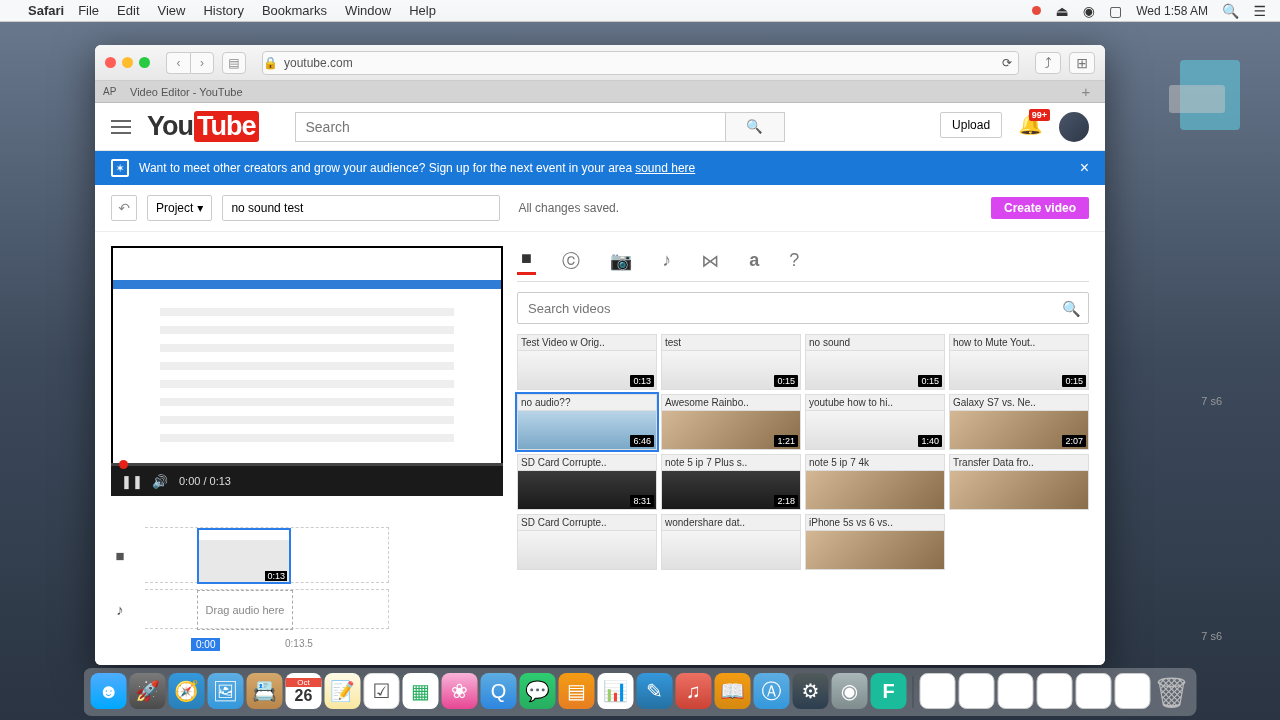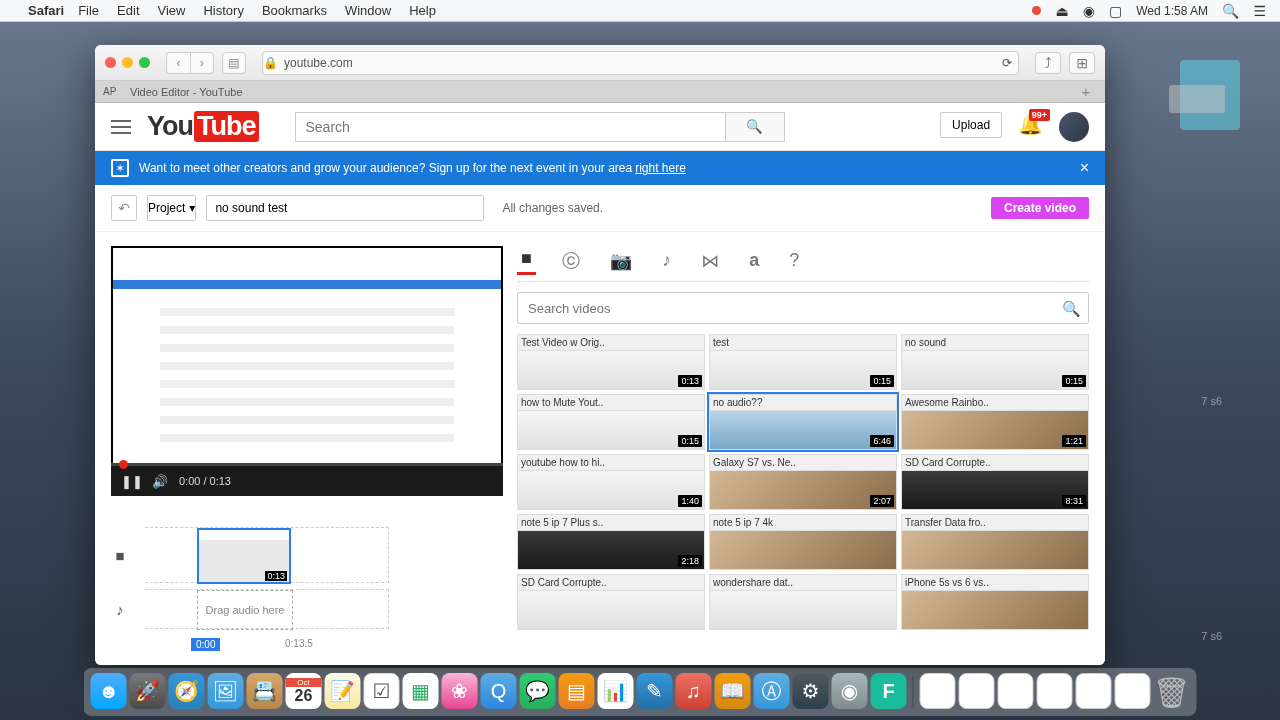--- a/index.html
+++ b/index.html
@@ -37,42 +37,42 @@
 .upload-btn{border:1px solid #ccc;background:#fff;padding:5px 11px;font-size:12px;border-radius:2px;cursor:pointer}
 .bell-wrap{position:relative;color:#999;font-size:20px}
 .badge{position:absolute;top:-3px;right:-7px;background:#e62117;color:#fff;font-size:9px;padding:1px 3px;border-radius:2px;font-weight:700}
 .avatar{width:30px;height:30px;border-radius:50%;background:linear-gradient(135deg,#4a5568,#2d3748)}
 .banner{background:#1a78d8;color:#fff;display:flex;align-items:center;padding:8px 16px;font-size:12px;font-weight:500}
 .banner .star{width:18px;height:18px;border:2px solid #fff;border-radius:2px;display:flex;align-items:center;justify-content:center;margin-right:10px;font-size:11px}
 .banner a{color:#fff;text-decoration:underline;margin-left:3px}
 .banner .close{margin-left:auto;cursor:pointer;font-size:16px}
 .editor-bar{padding:10px 16px;display:flex;align-items:center;gap:10px;border-bottom:1px solid #eee}
 .back-btn{width:26px;height:26px;border:1px solid #ccc;border-radius:2px;display:flex;align-items:center;justify-content:center;color:#888;font-size:14px;cursor:pointer}
-.project-dd{border:1px solid #ccc;padding:5px 0;font-size:12px;border-radius:2px;cursor:pointer;display:flex;align-items:center;gap:4px}
+.project-dd{border:1px solid #ccc;padding:5px 8px;font-size:12px;border-radius:2px;cursor:pointer;display:flex;align-items:center;gap:4px}
 .project-name{border:1px solid #ccc;padding:5px 8px;font-size:12px;width:278px;border-radius:2px}
 .saved-text{font-size:12px;color:#666;margin-left:8px}
 .create-btn{margin-left:auto;background:#d946ef;color:#fff;border:none;padding:4px 13px;font-size:12px;font-weight:700;border-radius:2px;cursor:pointer}
 .editor-body{display:flex;padding:14px 16px 0;gap:14px}
 .preview-pane{width:392px}
 .preview-video{width:392px;height:220px;background:#000;position:relative}
 .preview-content{position:absolute;inset:0;background:#fff;margin:2px}
 .mock-shot{width:100%;height:100%;background:linear-gradient(180deg,#fff 0%,#fff 15%,#2e7cd6 15%,#2e7cd6 19%,#fff 19%,#fff 100%);position:relative;overflow:hidden}
 .mock-shot::before{content:"";position:absolute;left:12%;top:25%;width:76%;height:65%;background:repeating-linear-gradient(0deg,#eee,#eee 8px,#fff 8px,#fff 18px)}
 .player-ctrl{height:30px;background:#1a1a1a;display:flex;align-items:center;padding:0 10px;gap:10px;color:#ddd;font-size:11px;position:relative}
 .player-ctrl .progress{position:absolute;top:-3px;left:0;right:0;height:3px;background:#444}
 .player-ctrl .progress .dot{position:absolute;left:2%;top:-3px;width:9px;height:9px;background:#e62117;border-radius:50%}
 .play-ic{font-size:13px;cursor:pointer}
 .library-pane{flex:1}
 .lib-tabs{display:flex;gap:22px;border-bottom:1px solid #ddd;padding-bottom:6px;align-items:center}
 .lib-tab{color:#777;font-size:18px;cursor:pointer;padding:2px 4px}
 .lib-tab.active{color:#333;border-bottom:3px solid #e62117;padding-bottom:3px}
 .lib-search{margin:10px 0;position:relative}
 .lib-search input{width:100%;height:32px;border:1px solid #ccc;padding:0 10px;font-size:13px;border-radius:2px;outline:none}
 .lib-search .sicon{position:absolute;right:8px;top:8px;color:#999;font-size:15px}
-.thumb-grid{display:grid;grid-template-columns:repeat(3,1fr);gap:4px}
+.thumb-grid{display:grid;grid-template-columns:repeat(4,1fr);gap:4px}
 .thumb{position:relative;cursor:pointer}
 .thumb-title{font-size:10px;padding:2px 3px;background:#f0f0f0;color:#333;white-space:nowrap;overflow:hidden;text-overflow:ellipsis;border:1px solid #ddd;border-bottom:0}
 .thumb-img{height:40px;background:linear-gradient(135deg,#d4b896,#8a6d4a);position:relative;border:1px solid #ddd}
 .thumb-img.light{background:linear-gradient(#f5f5f5,#e0e0e0)}
 .thumb-img.dark{background:linear-gradient(#3a3a3a,#1a1a1a)}
 .thumb-img.blue{background:linear-gradient(#b8d4e8,#7aa8c8)}
 .thumb-dur{position:absolute;bottom:2px;right:2px;background:#000;color:#fff;font-size:9px;padding:1px 3px;border-radius:1px}
 .thumb.selected{outline:2px solid #2b7de9}
 .timeline{position:absolute;bottom:0;left:0;right:0;padding:6px 16px 14px;display:flex;flex-direction:column;gap:6px}
 .tl-row{display:flex;align-items:center;gap:16px}
@@ -171,21 +171,21 @@
         <div class="yt-right">
           <button class="upload-btn">Upload</button>
           <div class="bell-wrap">🔔<span class="badge">99+</span></div>
           <div class="avatar"></div>
         </div>
       </div>
 
       <div class="banner">
         <div class="star">✶</div>
         <span>Want to meet other creators and grow your audience? Sign up for the next event in your area</span>
-        <a href="#">right here</a>
+        <a href="#">sound here</a>
         <span class="close">×</span>
       </div>
 
       <div class="editor-bar">
         <div class="back-btn">↶</div>
         <div class="project-dd">
             <span>Project</span>
             <span>▾</span>
           </div>
         <input class="project-name" value="no sound test" style="">

